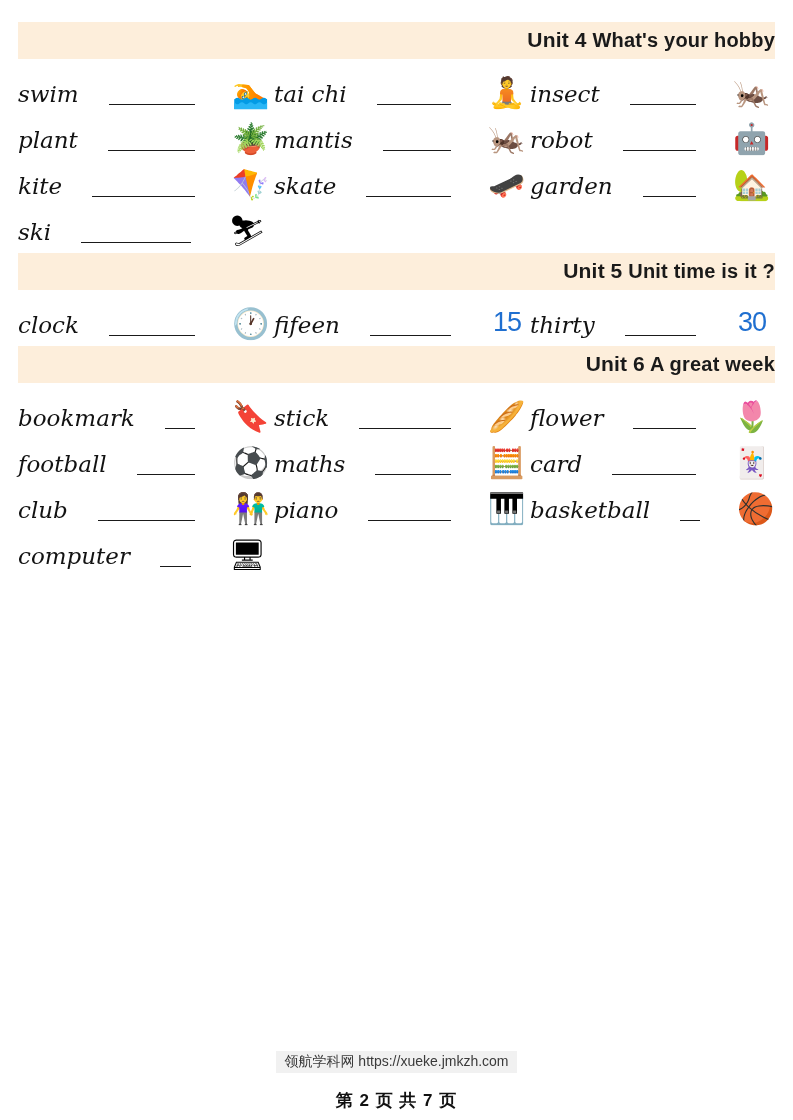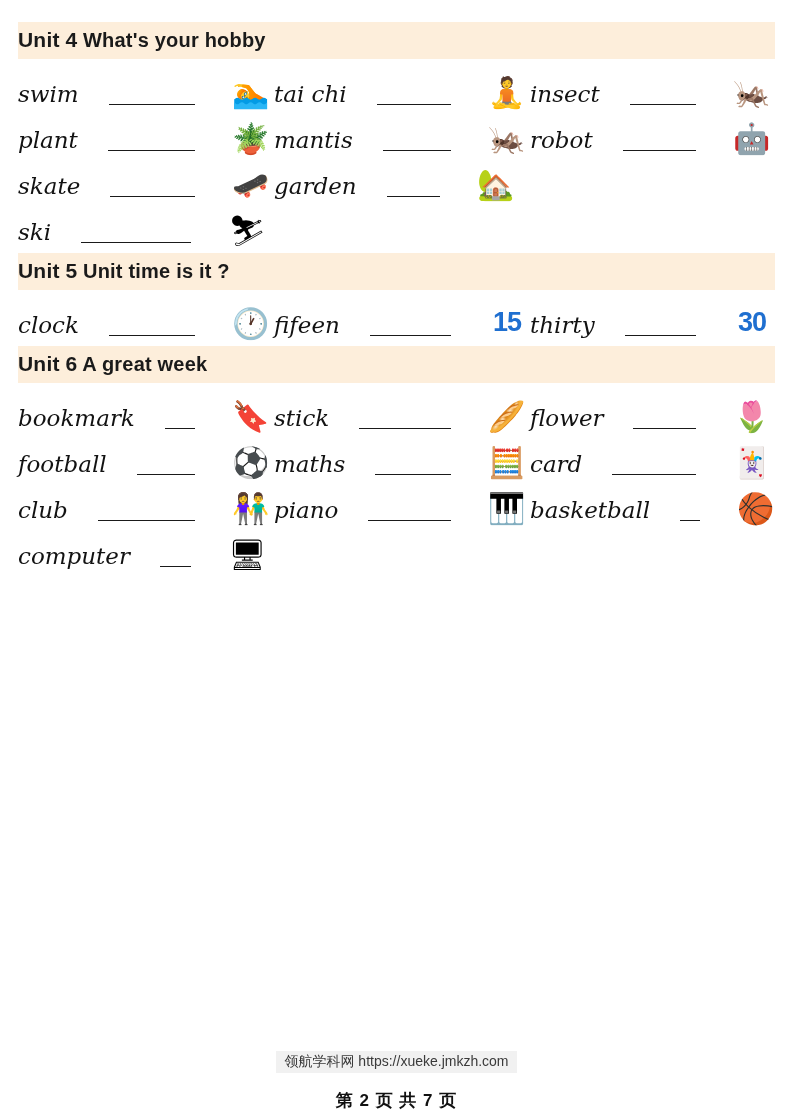--- a/index.html
+++ b/index.html
@@ -16,21 +16,21 @@
   }
   .page {
     position: relative;
     width: 793px;
     height: 1120px;
     box-sizing: border-box;
     padding: 22px 18px 0 18px;
   }
   .unit-header {
     background: #fdeedb;
-    text-align: left;
+    text-align: right;
     font-weight: bold;
     font-size: 20px;
     color: #1a1a1a;
     padding: 6px 0 7px 0;
     letter-spacing: 0.2px;
     margin: 0 0 4px 0;
     font-family: "Liberation Sans", sans-serif;
   }
   .unit-header .u-num {
     font-size: 21px;
@@ -75,21 +75,21 @@
     flex: 0 0 46px;
     display: flex;
     align-items: flex-end;
     justify-content: center;
     font-size: 30px;
     line-height: 1;
     padding-bottom: 1px;
   }
   .pic.num {
     font-family: "Liberation Sans", sans-serif;
-    font-weight: bold;
+    font-weight: normal;
     font-size: 27px;
     color: #1f6fd0;
     letter-spacing: -1px;
     padding-bottom: 4px;
   }
   .empty-cell {
     width: 256px;
   }
   .footer {
     position: absolute;
@@ -160,20 +160,25 @@
         <span class="pic">🦗</span>
       </div>
       <div class="cell c3">
         <span class="word">robot</span>
         <span class="blank"></span>
         <span class="pic">🤖</span>
       </div>
     </div>
 
     <div class="row">
+      <div class="cell c1">
+        <span class="word">kite</span>
+        <span class="blank"></span>
+        <span class="pic">🪁</span>
+      </div>
       <div class="cell c2">
         <span class="word">skate</span>
         <span class="blank"></span>
         <span class="pic">🛹</span>
       </div>
       <div class="cell c3">
         <span class="word">garden</span>
         <span class="blank"></span>
         <span class="pic">🏡</span>
       </div>

